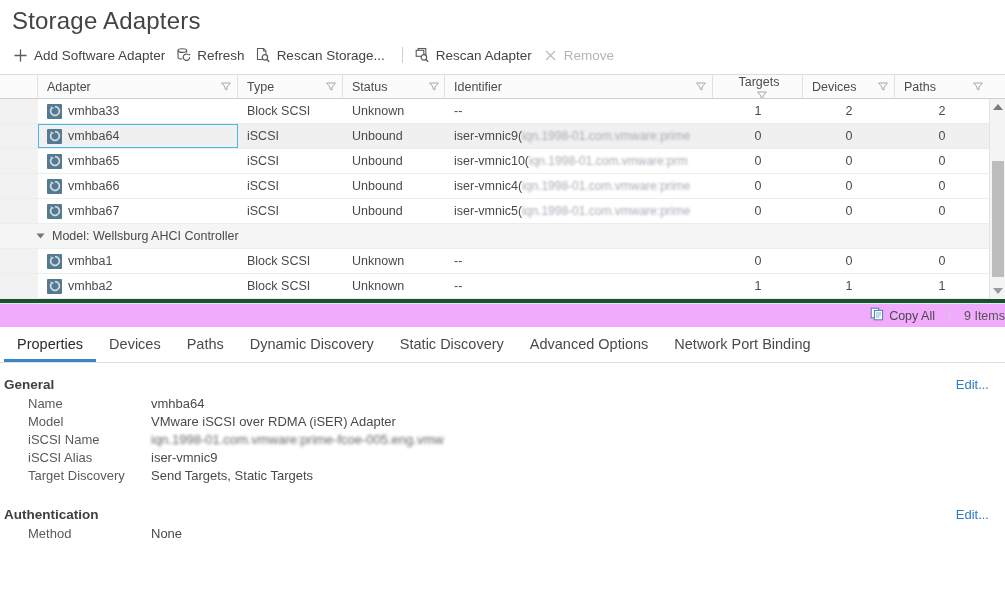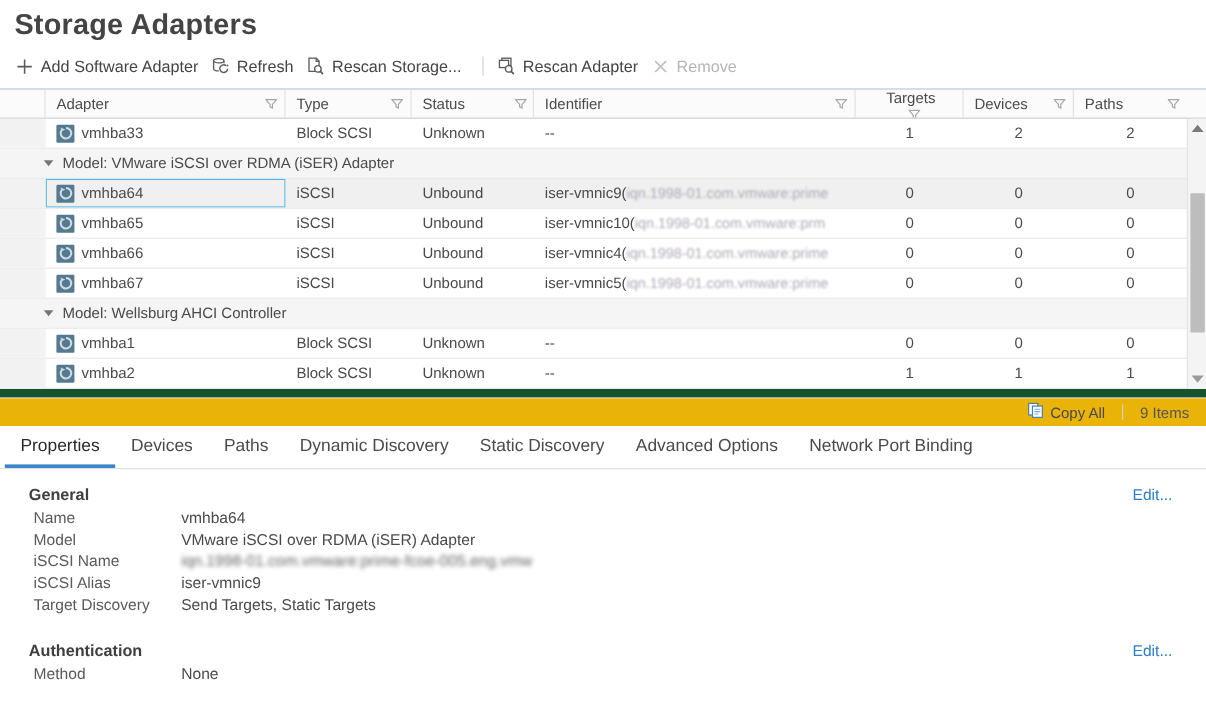--- a/index.html
+++ b/index.html
@@ -10,21 +10,21 @@
     font-family: "Liberation Sans", sans-serif;
     font-size: 13px;
     color: #333333;
     overflow: hidden;
   }
   #app { position: relative; width: 1005px; height: 594px; }
 
   
   .page-title {
     font-size: 24px;
-    font-weight: 700;
+    font-weight: 400;
     color: #444444;
     padding: 6px 0 0 12px;
     letter-spacing: .2px;
     line-height: 30px;
   }
 
   
   .toolbar {
     display: flex;
     align-items: center;
@@ -49,22 +49,22 @@
     background: #d0d0d0;
     margin: 0 9px;
   }
   .tb-ico { display: inline-flex; width: 17px; height: 17px; align-items: center; justify-content: center; }
 
   
   .grid-wrap {
     position: relative;
     margin: 4px 0 0 0;
     border-top: 1px solid #dcdcdc;
-    border-bottom: 7px solid #14532d;
-    background: #1d4ed8;
+    border-bottom: 4px solid #14532d;
+    background: #000000;
   }
   .grid-head {
     display: flex;
     height: 24px;
     background: #fbfbfb;
     border-bottom: 1px solid #cfcfcf;
   }
   .gh-cell {
     display: flex;
     align-items: center;
@@ -150,22 +150,22 @@
   .vs-tri-up { width: 0;height: 0;border-left:5px solid transparent;border-right:5px solid transparent;border-bottom:6px solid #7a7a7a; }
   .vs-tri-down { width: 0;height: 0;border-left:5px solid transparent;border-right:5px solid transparent;border-top:6px solid #9a9a9a; }
   .vs-thumb {
     position: absolute; left: 2px; width: 12px;
     background: #bdbdbd; border-radius: 1px; cursor: pointer;
   }
 
   
   .grid-foot {
     display: flex; align-items: center; justify-content: flex-end;
-    height: 24px; padding-right: 14px;
-    background: #eab308;
+    height: 24px; 
+    background: #f0abfc;
     border-top: 1px solid #e6e6e6;
     font-size: 12.5px; color: #555;
     gap: 0;
     text-align: right;
   }
   .copyall { display: flex; align-items: center; gap: 5px; color: #4a4a4a; cursor: pointer; }
   .foot-sep { width: 1px; height: 13px; background: #cfcfcf; margin: 0 14px; }
 
   
   .tabs {
@@ -183,40 +183,40 @@
     cursor: pointer;
     border-bottom: 3px solid transparent;
     white-space: nowrap;
   }
   .tab.active { color: #2b2b2b; border-bottom-color: #3a87c8; }
 
   
   .details { padding: 14px 0 0 0; position: relative; }
   .sect-title {
     font-size: 13.5px; font-weight: bold; color: #3f3f3f;
-    padding-left: 24px; margin-bottom: 3px;
+    padding-left: 4px; margin-bottom: 3px;
   }
   .kv { display: flex; padding-left: 28px; line-height: 18px; }
   .kv .k { width: 123px; font-size: 13px; color: #5a5a5a; }
   .kv .v { font-size: 13px; color: #4a4a4a; }
   .blurred {
     color: #9a9aa2;
     filter: blur(1.6px);
     opacity: .85;
     user-select: none;
   }
   .blurred-sm {
     color: #a6a0ae;
     filter: blur(1.1px);
     opacity: .9;
     user-select: none;
     font-size: 12px;
   }
   .edit-link {
-    position: absolute; right: 28px;
+    position: absolute; right: 16px;
     color: #2d7dc4; font-size: 13px; cursor: pointer;
   }
   .sect-auth { margin-top: 22px; position: relative; }
   .ident-cell { display: flex; align-items: baseline; overflow: hidden; white-space: nowrap; }
 </style>
 </head>
 <body>
 
 <div id="app">
 
@@ -379,25 +379,20 @@
             <span>1</span>
           </div>
           <div class="cell num" style="width:92px">
             <span>2</span>
           </div>
           <div class="cell num" style="width:94px">
             <span>2</span>
           </div>
           <div class="cell" style="width:16px;padding:0"></div>
         </div>
-        <div class="grouprow">
-          <div class="gutter"></div>
-          <span class="twisty"></span>
-          <span>Model: VMware iSCSI over RDMA (iSER) Adapter</span>
-        </div>
         <div class="row selected">
           <div class="cell gutter" style="width:38px"></div>
           <div class="cell adapter" style="width:200px">
             <div class="focusbox"></div>
             <span class="adp-ico">
               <svg width="12" height="12" viewBox="0 0 12 12">
                 <path d="M6 1.6a4.4 4.4 0 1 1-3.5 1.7" fill="none" stroke="#cfdde6" stroke-width="1.7"></path>
                 <path d="M1.2 1.3l1.6 2.8 2.7-1.2z" fill="#cfdde6"></path>
               </svg>
             </span>

